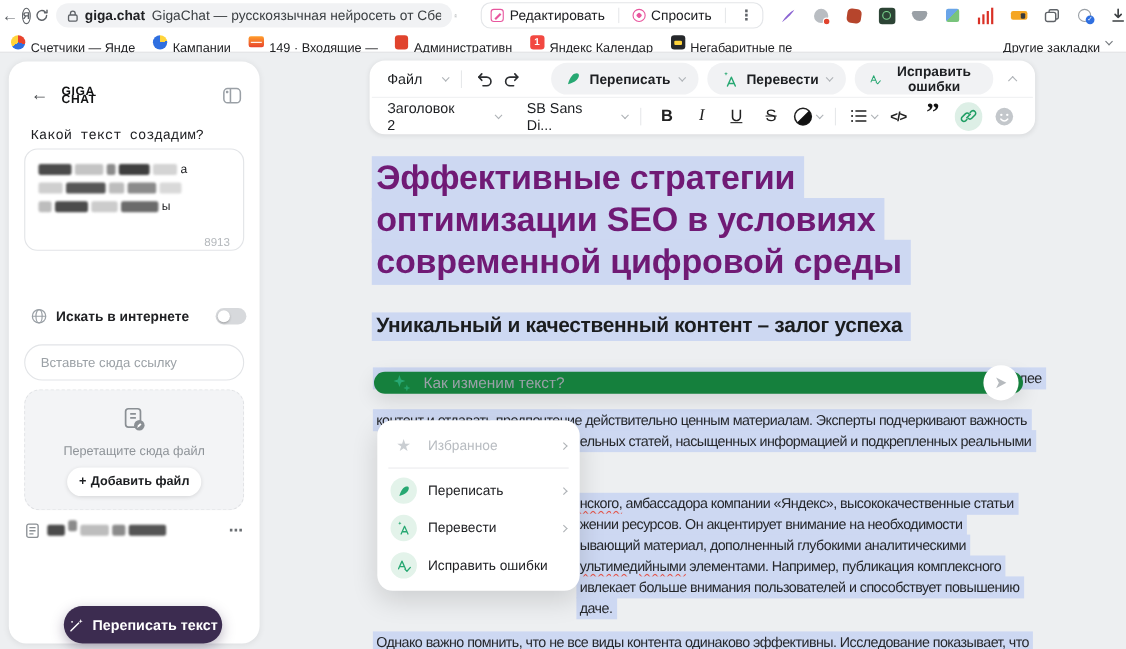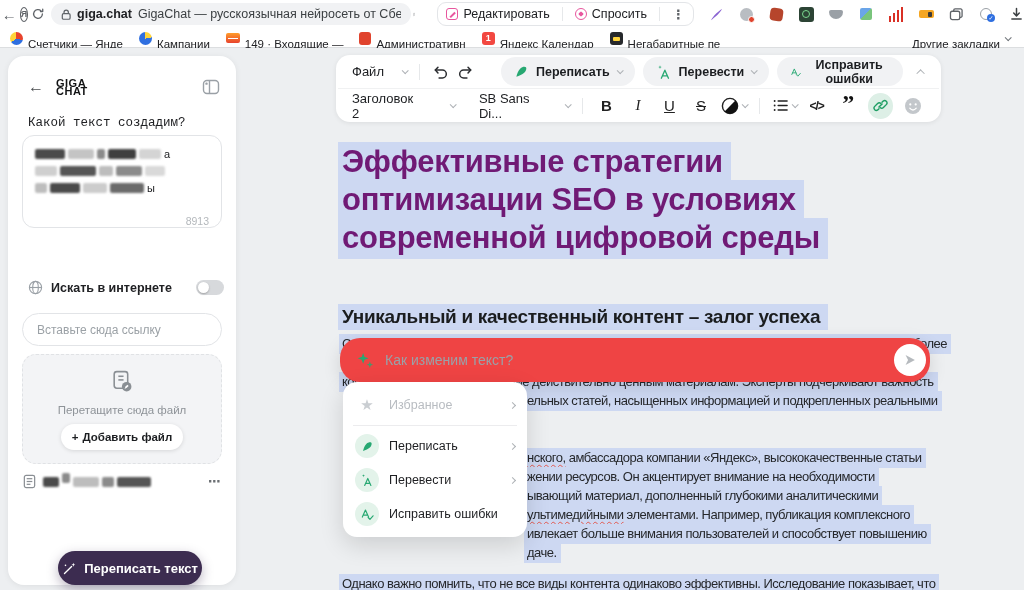--- a/index.html
+++ b/index.html
@@ -77,21 +77,21 @@
   .hl { background:#cdd8f2; }
   .h1line { position:absolute; left:342px; white-space:nowrap; font-size:31px; font-weight:bold; color:#701a75; letter-spacing:-.2px; }
   .h1line span { padding:2px 8px 4px 4px; margin-left:-4px; }
   .h2line { position:absolute; left:342px; white-space:nowrap; font-size:19px; font-weight:bold; color:#1b1d1f; letter-spacing:-.3px; }
   .h2line span { padding:2px 8px 3px 4px; margin-left:-4px; }
   .bline { position:absolute; left:342px; white-space:nowrap; font-size:13px; color:#26282c; letter-spacing:-.5px; line-height:19px; }
   .bline span.hl { padding:2px 4px 3px 3px; margin-left:-3px; }
   .wavy { text-decoration:underline wavy #e25950 1px; text-underline-offset:2px; }
 
   
-  .prompt-bar { position:absolute; left:340px; top:290px; width:590px; height:44px; background:#ef4444; border-radius:20px; box-shadow:0 5px 18px rgba(0,0,0,.13); display:flex; align-items:center; padding:0 4px 0 16px; }
+  .prompt-bar { position:absolute; left:340px; top:290px; width:590px; height:20px; background:#15803d; border-radius:20px; box-shadow:0 5px 18px rgba(0,0,0,.13); display:flex; align-items:center; padding:0 4px 0 16px; }
   .prompt-input { flex:1; border:none; outline:none; font-size:14px; color:#202124; font-family:inherit; margin-left:10px; background:transparent; }
   .prompt-input::placeholder { color:#9aa1a8; }
   .send-btn { width:32px; height:32px; border-radius:50%; background:#fff; border:none; display:flex; align-items:center; justify-content:center; }
 
   
   .menu { position:absolute; left:343px; top:334px; width:184px; background:#fff; border-radius:14px; box-shadow:0 8px 24px rgba(0,0,0,.14); padding:6px 0; }
   .mi { height:34px; display:flex; align-items:center; gap:10px; padding:0 12px; }
   .mi .txt { flex:1; font-size:12.5px; color:#1e1f22; }
   .mi.dis .txt { color:#b8bcc1; }
   .mi-div { height:1px; background:#ececee; margin:3px 10px; }
@@ -447,21 +447,21 @@
               <path d="M5.8 11.2c1 1.2 2.3 1.8 3.2 1.8s2.2-.6 3.2-1.8" stroke="#fff" stroke-width="1.3" fill="none" stroke-linecap="round"></path>
             </svg>
         </div>
       </div>
     </div>
 
     <div>
       <div class="h1line" style="top:96px"><span class="hl">Эффективные стратегии</span></div>
       <div class="h1line" style="top:134px"><span class="hl">оптимизации SEO в условиях</span></div>
       <div class="h1line" style="top:172px"><span class="hl">современной цифровой среды</span></div>
-      <div class="h2line" style="top:258px"><span class="hl">Уникальный и качественный контент – залог успеха</span></div>
+      <div class="h2line" style="top:238px"><span class="hl">Уникальный и качественный контент – залог успеха</span></div>
 
       <div class="bline" style="top:286px"><span class="hl">Современный подход к поисковой оптимизации требует пересматривать привычные методы работы, более</span></div>
       <div class="bline" style="top:324px"><span class="hl">контент и отдавать предпочтение действительно ценным материалам. Эксперты подчеркивают важность</span></div>
       <div class="bline" style="top:343px;padding-left:185px"><span class="hl">ельных статей, насыщенных информацией и подкрепленных реальными</span></div>
 
       <div class="bline" style="top:400px;padding-left:185px"><span class="hl"><span class="wavy">нского,</span><span> амбассадора компании «Яндекс», высококачественные статьи</span></span></div>
       <div class="bline" style="top:419px;padding-left:185px"><span class="hl">жении ресурсов. Он акцентирует внимание на необходимости</span></div>
       <div class="bline" style="top:438px;padding-left:185px"><span class="hl">ывающий материал, дополненный глубокими аналитическими</span></div>
       <div class="bline" style="top:457px;padding-left:185px"><span class="hl"><span class="wavy">ультимедийными</span><span> элементами. Например, публикация комплексного</span></span></div>
       <div class="bline" style="top:476px;padding-left:185px"><span class="hl">ивлекает больше внимания пользователей и способствует повышению</span></div>

